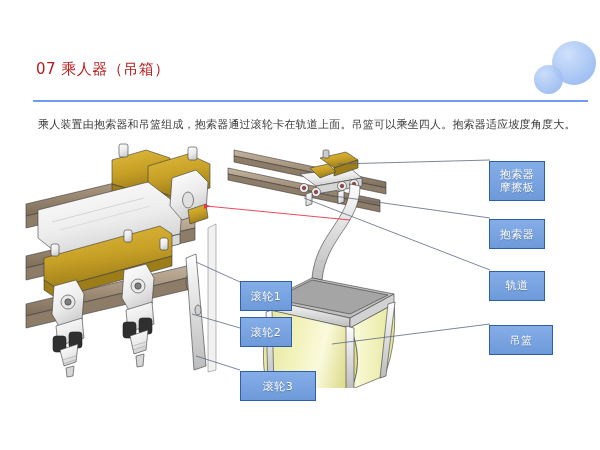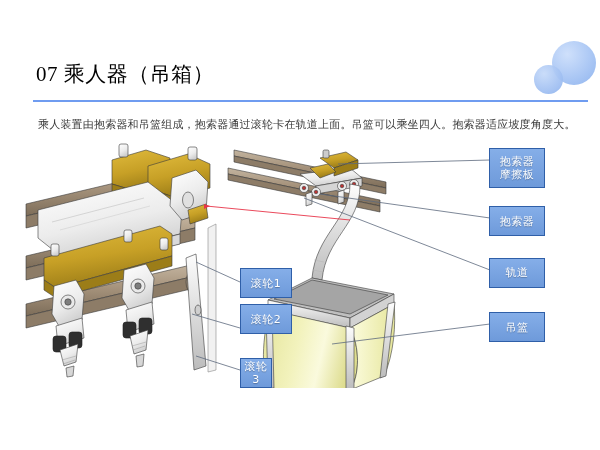--- a/index.html
+++ b/index.html
@@ -13,25 +13,24 @@
     position: relative;
     overflow: hidden;
     font-family: "DejaVu Sans", "Liberation Sans", sans-serif;
   }
 
   
   #slide-title {
     position: absolute;
     left: 36px;
     top: 60px;
-    font-size: 21px;
-    color: #000000;
+    font-size: 15px;
+    color: #b91c1c;
     letter-spacing: 0.5px;
     white-space: nowrap;
-    font-family: Liberation Serif, serif;
   }
   #title-rule {
     position: absolute;
     left: 33px;
     top: 100px;
     width: 555px;
     height: 2px;
     background: #6f9cf0;
   }
   #deco-circles {
@@ -92,20 +91,21 @@
     color: #ffffff;
     font-size: 11px;
     line-height: 13px;
     text-align: center;
     display: flex;
     flex-direction: column;
     align-items: center;
     justify-content: center;
     letter-spacing: 0.5px;
     text-shadow: 0 1px 1px rgba(0,0,0,0.28);
+    margin-top: 13px;
   }
   .callout .ln { display: block; }
 </style>
 </head>
 <body>
 
 <div id="slide-title">07 乘人器（吊箱）</div>
 
 <div id="title-rule"></div>
 
@@ -292,32 +292,32 @@
 </div>
 
 <div class="callout" style="left:240px; top:268px; width:52px; height:30px;">
   <span class="ln">滚轮1</span>
 </div>
 
 <div class="callout" style="left:240px; top:304px; width:52px; height:30px;">
   <span class="ln">滚轮2</span>
 </div>
 
-<div class="callout" style="left:240px; top:358px; width:32px; height:30px;">
+<div class="callout" style="left:240px; top:358px; width:76px; height:30px;">
   <span class="ln">滚轮3</span>
 </div>
 
 <div class="callout" style="left:489px; top:148px; width:56px; height:40px;">
   <span class="ln">抱索器</span>
   <span class="ln">摩擦板</span>
 </div>
 
 <div class="callout" style="left:489px; top:206px; width:56px; height:30px;">
   <span class="ln">抱索器</span>
 </div>
 
 <div class="callout" style="left:489px; top:258px; width:56px; height:30px;font-family:Liberation Mono, monospace;">
   <span class="ln">轨道</span>
 </div>
 
-<div class="callout" style="left:489px; top:312px; width:56px; height:30px;">
+<div class="callout" style="left:489px; top:312px; width:64px; height:30px;">
   <span class="ln">吊篮</span>
 </div>
 
 </body></html>

